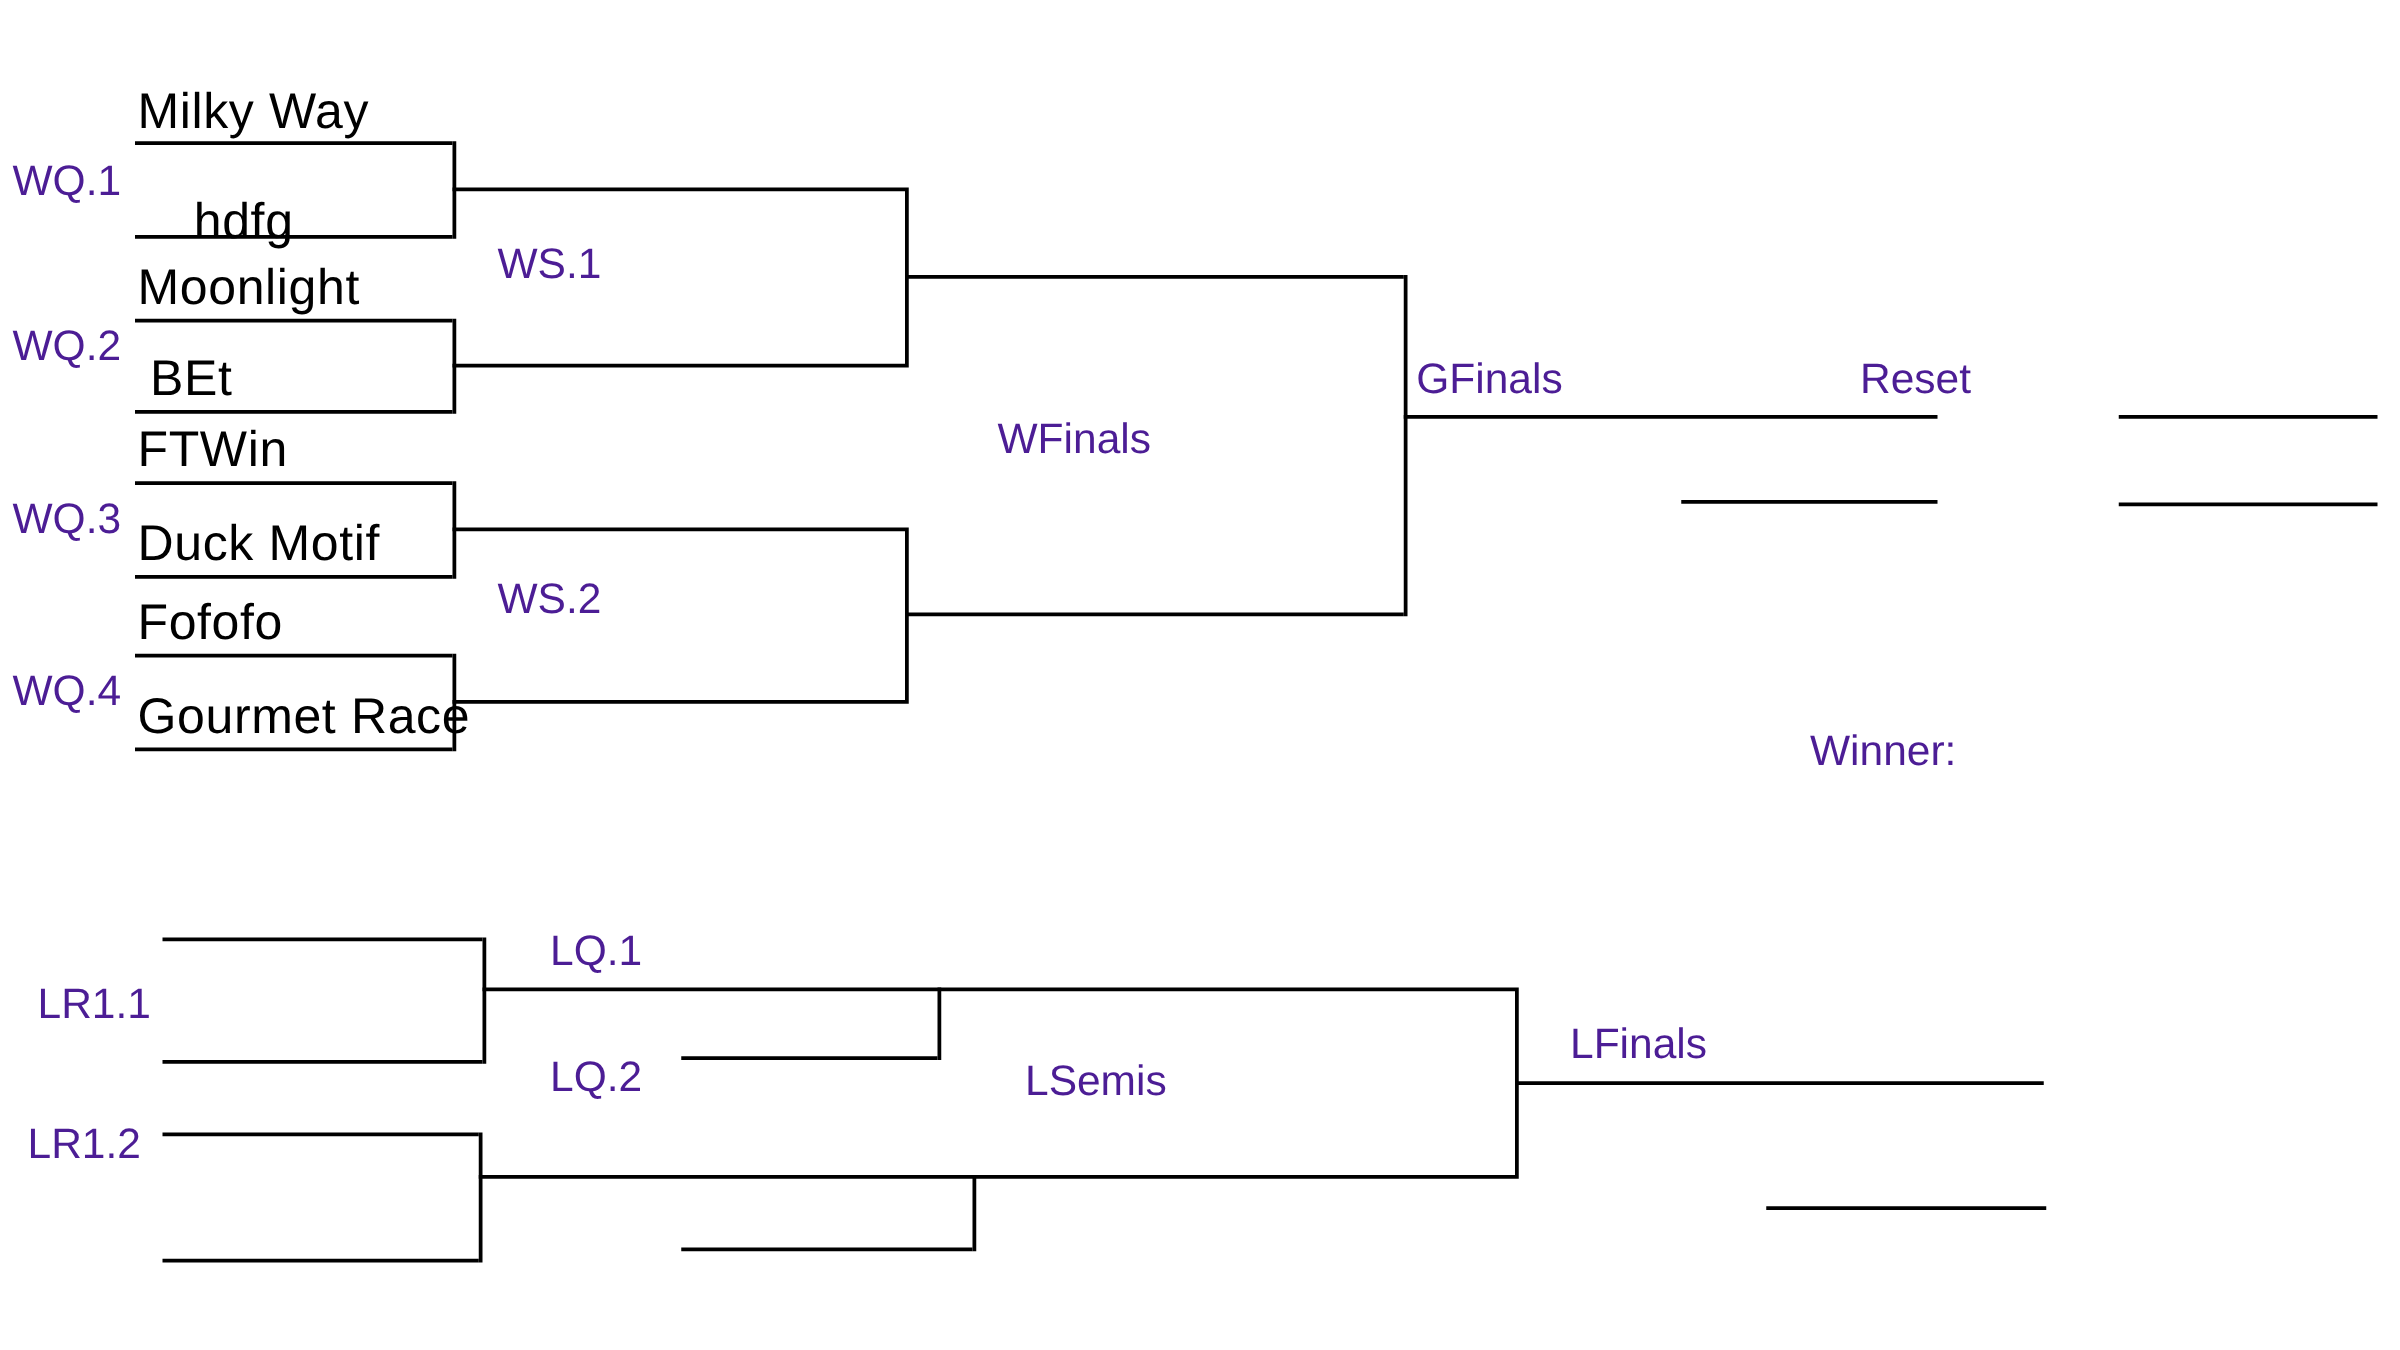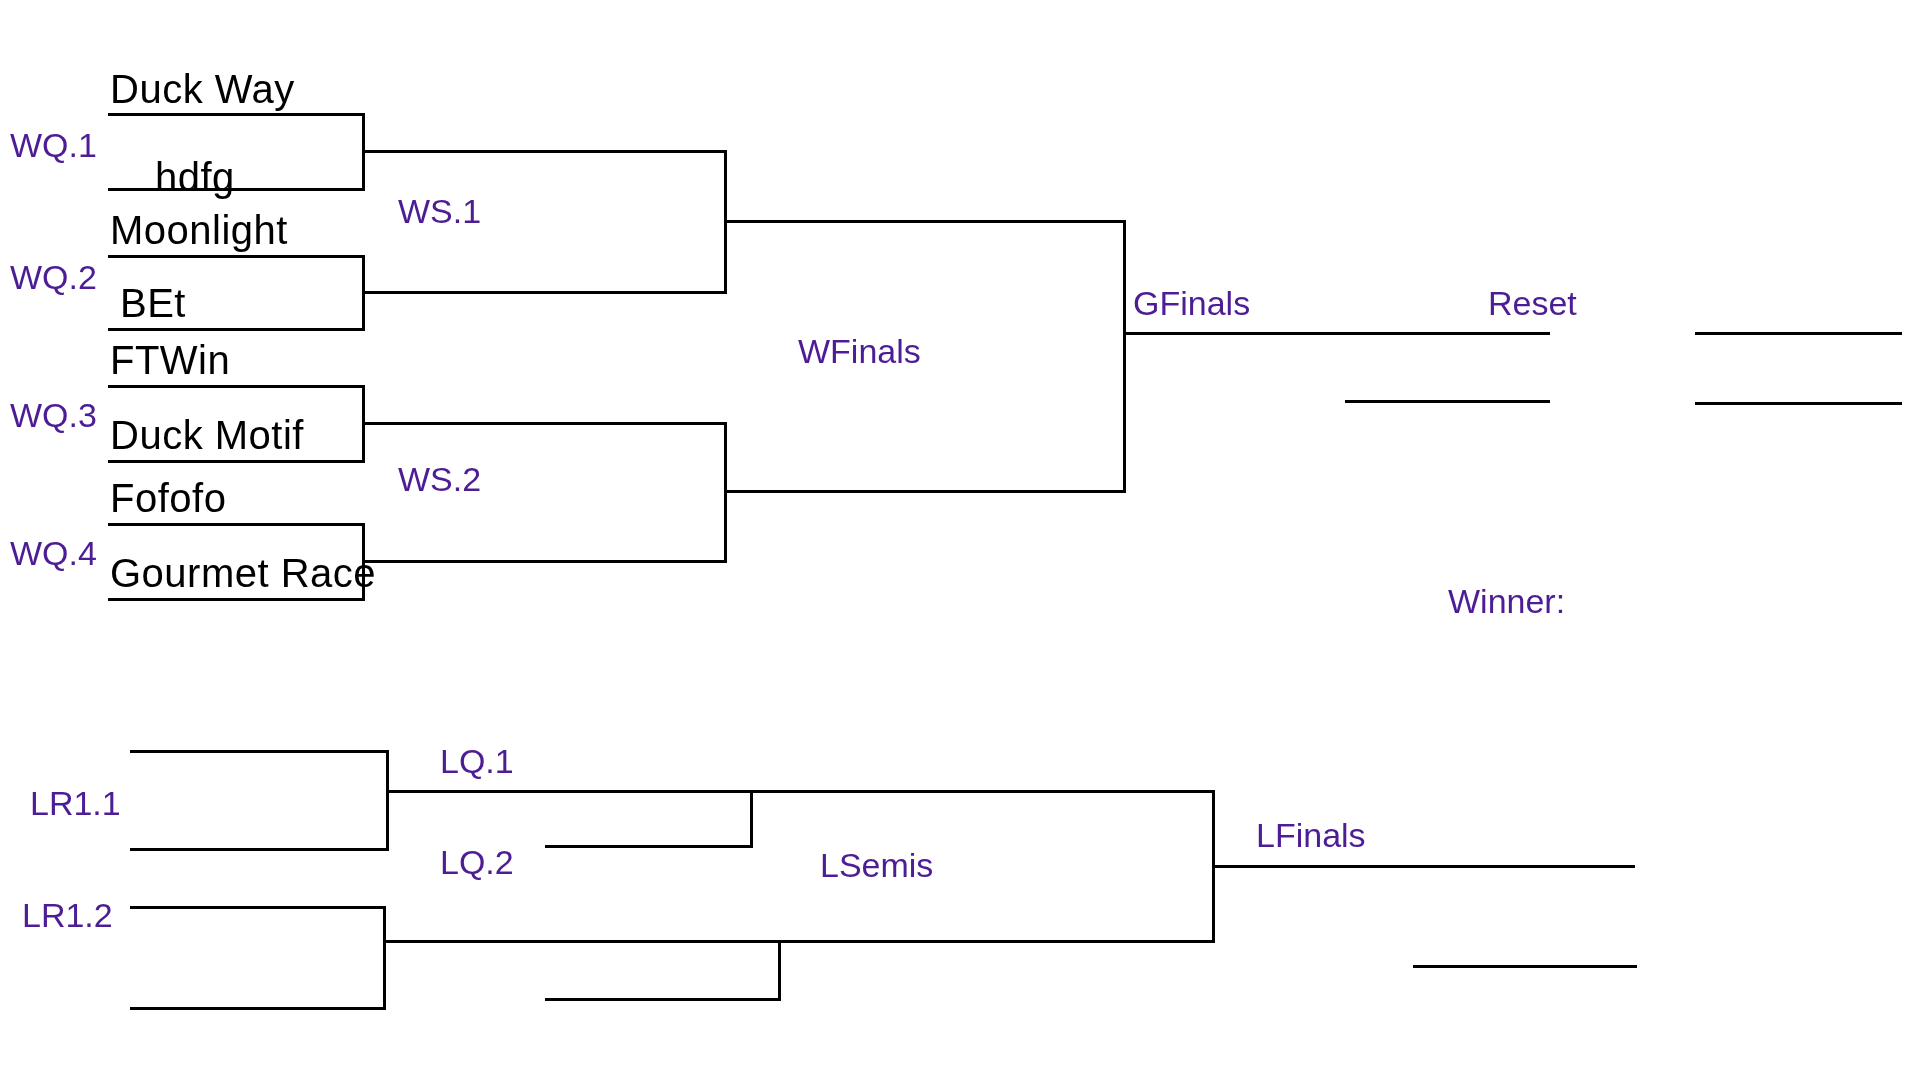--- a/index.html
+++ b/index.html
@@ -11,21 +11,21 @@
   .vl{position:absolute;width:3px;background:#000;}
   .team{position:absolute;font-size:40px;line-height:1.05;color:#000;white-space:nowrap;letter-spacing:0.5px;}
   .rlabel{position:absolute;font-size:34px;line-height:1.05;color:#4c1d95;white-space:nowrap;}
 </style>
 </head>
 <body>
 
 <div id="stage">
 
   <span class="rlabel" style="left:10px;top:128px;">WQ.1</span>
-  <span class="team" style="left:110px;top:68px;">Duck Way</span>
+  <span class="team" style="left:110px;top:68px;">Milky Way</span>
   <div class="hl" style="left:108px;top:113px;width:254px;"></div>
   <span class="team" style="left:110px;top:156px;margin-left:45px;">hdfg</span>
   <div class="hl" style="left:108px;top:188px;width:254px;"></div>
   <div class="vl" style="left:362px;top:113px;height:78px;"></div>
   <div class="hl" style="left:362px;top:150px;width:362px;"></div>
 
   <span class="rlabel" style="left:10px;top:260px;">WQ.2</span>
   <span class="team" style="left:110px;top:209px;">Moonlight</span>
   <div class="hl" style="left:108px;top:255px;width:254px;"></div>
   <span class="team" style="left:120px;top:282px;">BEt</span>

